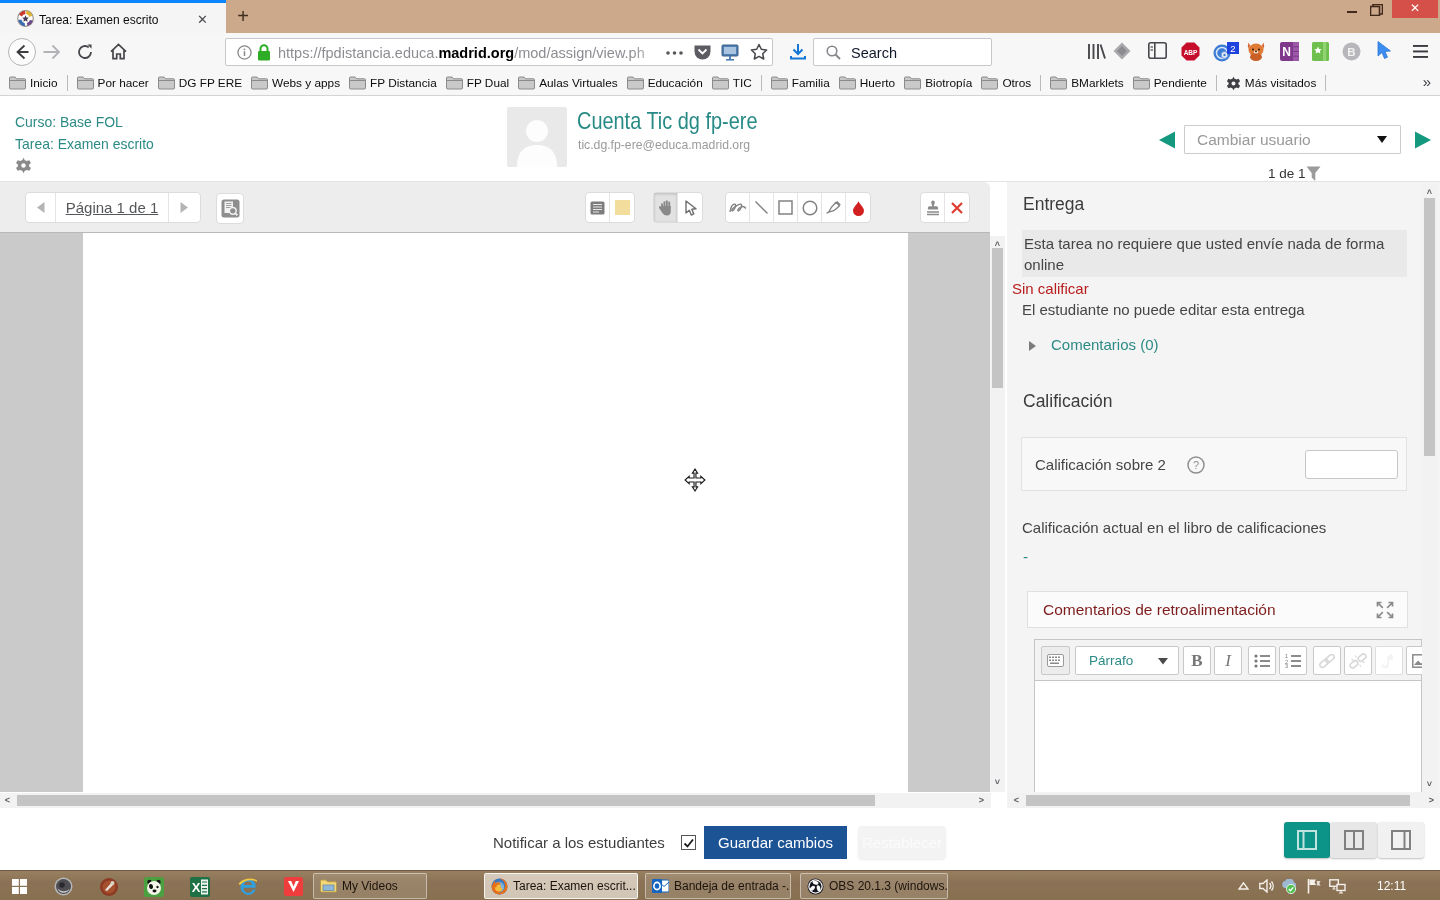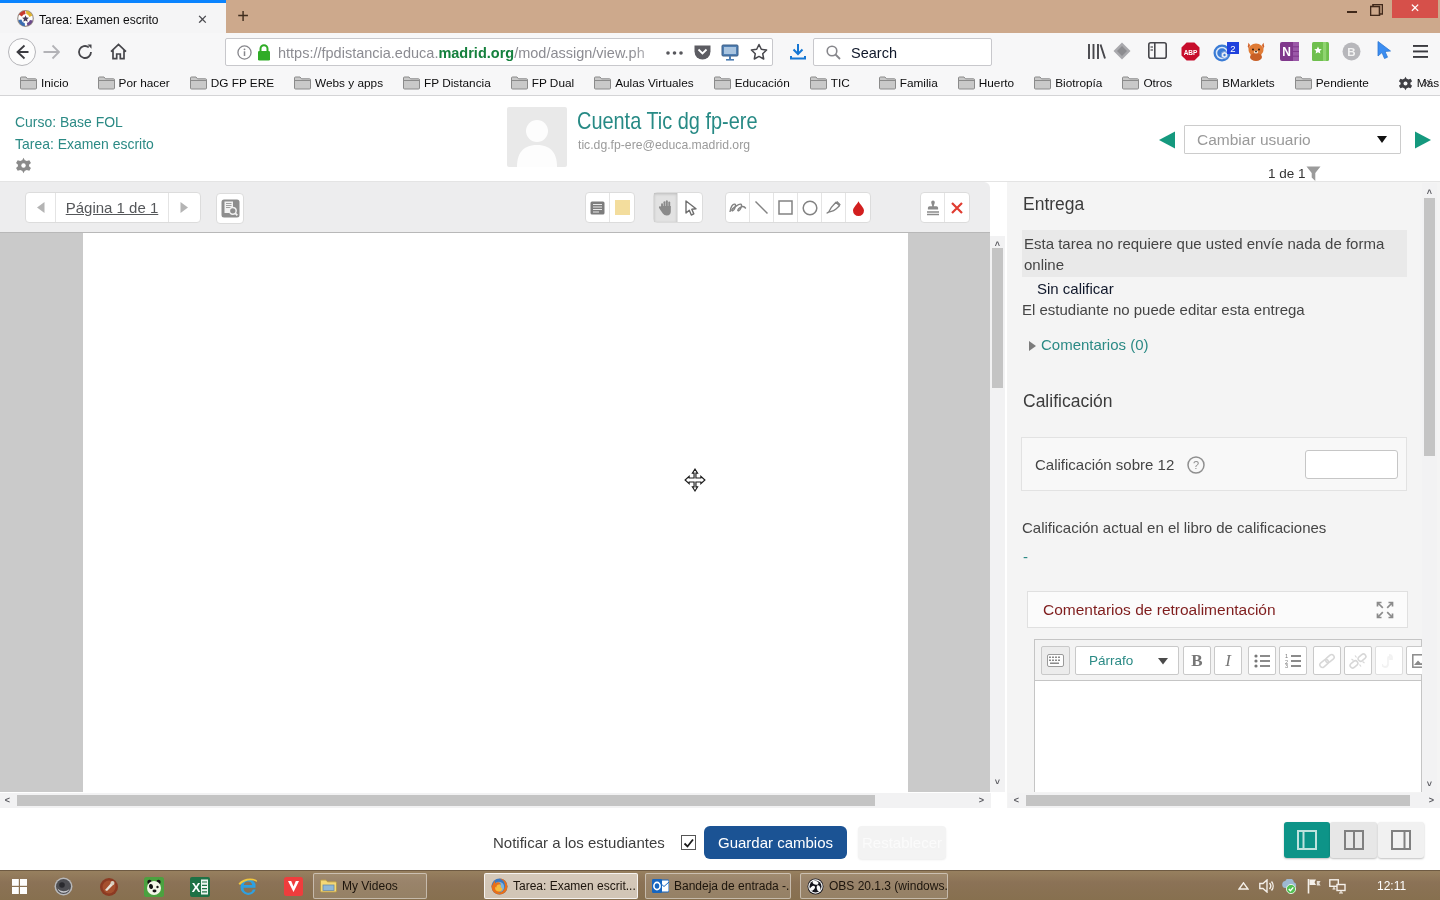--- a/index.html
+++ b/index.html
@@ -13,24 +13,24 @@
 #tab .close { position:absolute; left:197px; top:9px; font-size:13px; color:#4a4a4f; }
 #plus { position:absolute; left:232px; top:4px; width:22px; height:25px; color:#3f2d1e; font-size:20px; text-align:center; line-height:24px; font-weight:400;}
 
 #winmin { position:absolute; left:1347px; top:11px; width:10px; height:2px; background:#40291a; }
 #winclose { position:absolute; left:1392px; top:0; width:46px; height:18px; background:#d6504a; color:#fff; text-align:center; font-size:12px; line-height:17px; }
 
 #navbar { position:absolute; left:0; top:33px; width:1440px; height:38px; background:#f7f7f8; }
 #urlbar { position:absolute; left:225px; top:5px; width:548px; height:28px; background:#fff; border:1px solid #c8c8cc; border-radius:2px; }
 #searchbar { position:absolute; left:813px; top:5px; width:179px; height:28px; background:#fff; border:1px solid #c8c8cc; border-radius:2px; }
 .urltext { position:absolute; left:52px; top:6px; font-size:14.5px; color:#8c8c92; white-space:nowrap; overflow:hidden; width:390px; }
-.urltext b { color:#15803d; font-weight:700;text-align:right; }
+.urltext b { color:#000000; font-weight:700;text-align:right; }
 
 #bmbar { position:absolute; left:0; top:71px; width:1440px; height:25px; background:#f7f7f8; border-bottom:1px solid #d4d4d6; display:flex; align-items:center; font-size:11.8px; color:#0c0c0d; }
-.bm { display:flex; align-items:center; margin-left:20px; white-space:nowrap; }
+.bm { display:flex; align-items:center; margin-left:9px; white-space:nowrap; }
 .bm svg { margin-right:4px; }
 .bmsep { width:1px; height:16px; background:#b9b9be; margin-left:9px; }
 
 #page { position:absolute; left:0; top:96px; width:1440px; height:712px; background:#fff; }
 .teal { color:#2b8a85; }
 #hdr { position:absolute; left:0; top:0; width:1440px; height:86px; background:#fff; border-bottom:1px solid #e4e4e4; }
 #crumb1 { position:absolute; left:15px; top:17px; font-size:15px; transform:scaleX(0.93); transform-origin:left; }
 #crumb2 { position:absolute; left:15px; top:39px; font-size:15px; transform:scaleX(0.93); transform-origin:left; }
 #avatar { position:absolute; left:507px; top:11px; width:60px; height:60px; background:#e9e9e9; border-radius:2px; overflow:hidden; }
 #uname { position:absolute; left:577px; top:11px; font-size:24px; color:#278a85; transform:scaleX(0.83); transform-origin:left; }
@@ -58,21 +58,21 @@
 .greybox { position:absolute; left:15px; top:48px; width:385px; height:47px; background:#e9e9e9; padding:3px 2px; line-height:21px; }
 .gradebox { position:absolute; left:14px; top:255px; width:386px; height:54px; border:1px solid #e2e2e2; background:#f8f8f8; }
 .cmthead { position:absolute; left:20px; top:409px; width:381px; height:37px; border:1px solid #e0e0e0; background:#fbfbfb; }
 
 #edtoolbar { position:absolute; left:27px; top:457px; width:388px; height:42px; background:#f3f3f3; border:1px solid #c5c5c5; display:flex; align-items:center; padding-left:15px; }
 #edarea { position:absolute; left:27px; top:499px; width:388px; height:111px; background:#fff; border-left:1px solid #c5c5c5; border-right:1px solid #c5c5c5; }
 .edbtn { height:29px; background:#fff; border:1px solid #c9c9c9; display:flex; align-items:center; justify-content:center; margin-right:3px; border-radius:2px; }
 
 #footer { position:absolute; left:0; top:808px; width:1440px; height:62px; background:#fff; }
 #notif { position:absolute; left:493px; top:26px; font-size:15px; color:#3e3e3e; }
-#gsave { position:absolute; left:704px; top:18px; width:143px; height:33px; background:#1b5394; color:#fff; font-size:15px; text-align:center; line-height:33px; border-radius:6px; }
+#gsave { position:absolute; left:704px; top:18px; width:143px; height:33px; background:#1b5394; color:#fff; font-size:15px; text-align:center; line-height:33px; border-radius:0; }
 #gdis { position:absolute; left:858px; top:18px; width:88px; height:33px; background:#f4f4f4; color:#fbfbfb; font-size:15px; text-align:center; line-height:33px; border-radius:4px; box-shadow:0 1px 2px rgba(0,0,0,.08); background:#f3f3f3; }
 .toggle { position:absolute; top:14px; width:46px; height:36px; border-radius:3px; display:flex; align-items:center; justify-content:center; box-shadow:0 1px 2px rgba(0,0,0,.25); }
 
 #taskbar { position:absolute; left:0; top:870px; width:1440px; height:30px; background:linear-gradient(#97805f,#8b7256 40%,#87704f); border-top:1px solid #6e5a42; }
 .tbtn { position:absolute; top:2px; height:26px; border:1px solid rgba(255,255,255,.45); border-radius:2px; background:rgba(255,255,255,.12); display:flex; align-items:center; font-size:12px; color:#1c140c; padding-left:6px; white-space:nowrap; overflow:hidden; }
 .tbtn.on { background:rgba(255,250,244,.62); border-color:rgba(255,255,255,.8); }
 .tbtn svg,.tbtn .ticon { margin-right:5px; flex:0 0 auto; }
 #clock { position:absolute; left:1377px; top:8px; width:50px; color:#fff; font-size:12px; }
 </style>
 </head>
@@ -447,29 +447,29 @@
         </svg>
   </div>
 
   <div class="sbv" style="left:990px;top:140px;height:556px"></div>
   <div class="sbarrow" style="left:990px;top:141px">˄</div>
   <div class="sbthumb" style="left:992px;top:152px;width:11px;height:140px"></div>
   <div class="sbarrow" style="left:990px;top:679px">˅</div>
   <div id="panel">
     <h3 class="abs" style="left:16px;top:12px">Entrega</h3>
     <div class="greybox">Esta tarea no requiere que usted envíe nada de forma online</div>
-    <div class="abs" style="left:30px;top:98px;color:#0f172a">Sin calificar</div>
+    <div class="abs" style="left:5px;top:98px;color:#b91c1c">Sin calificar</div>
     <div class="abs" style="left:15px;top:119px">El estudiante no puede editar esta entrega</div>
     <svg class="abs" style="left:21px;top:158px" width="9" height="12" viewBox="0 0 9 12">
           <path d="M1 1 L8 6 L1 11 Z" fill="#7c7c7c"></path>
         </svg>
-    <div class="abs teal" style="left:34px;top:154px">Comentarios (0)</div>
+    <div class="abs teal" style="left:44px;top:154px">Comentarios (0)</div>
     <h3 class="abs" style="left:16px;top:209px">Calificación</h3>
     <div class="gradebox">
-      <div class="abs" style="left:13px;top:18px">Calificación sobre 12</div>
+      <div class="abs" style="left:13px;top:18px">Calificación sobre 2</div>
       <svg class="abs" style="left:165px;top:18px" width="18" height="18" viewBox="0 0 18 18">
             <circle cx="9" cy="9" r="8" fill="none" stroke="#8f8f8f" stroke-width="1.5"></circle>
             <text x="9" y="13" font-size="11" fill="#8f8f8f" text-anchor="middle" font-family="Liberation Sans">?</text>
           </svg>
       <div class="abs" style="left:283px;top:12px;width:93px;height:29px;background:#fff;border:1px solid #c6c6c6;border-radius:3px"></div>
     </div>
     <div class="abs" style="left:15px;top:337px">Calificación actual en el libro de calificaciones</div>
     <div class="abs teal" style="left:16px;top:366px">-</div>
     <div class="cmthead">
       <div class="abs" style="left:15px;top:9px;font-size:15.5px;color:#7f1d1d">Comentarios de retroalimentación</div>

